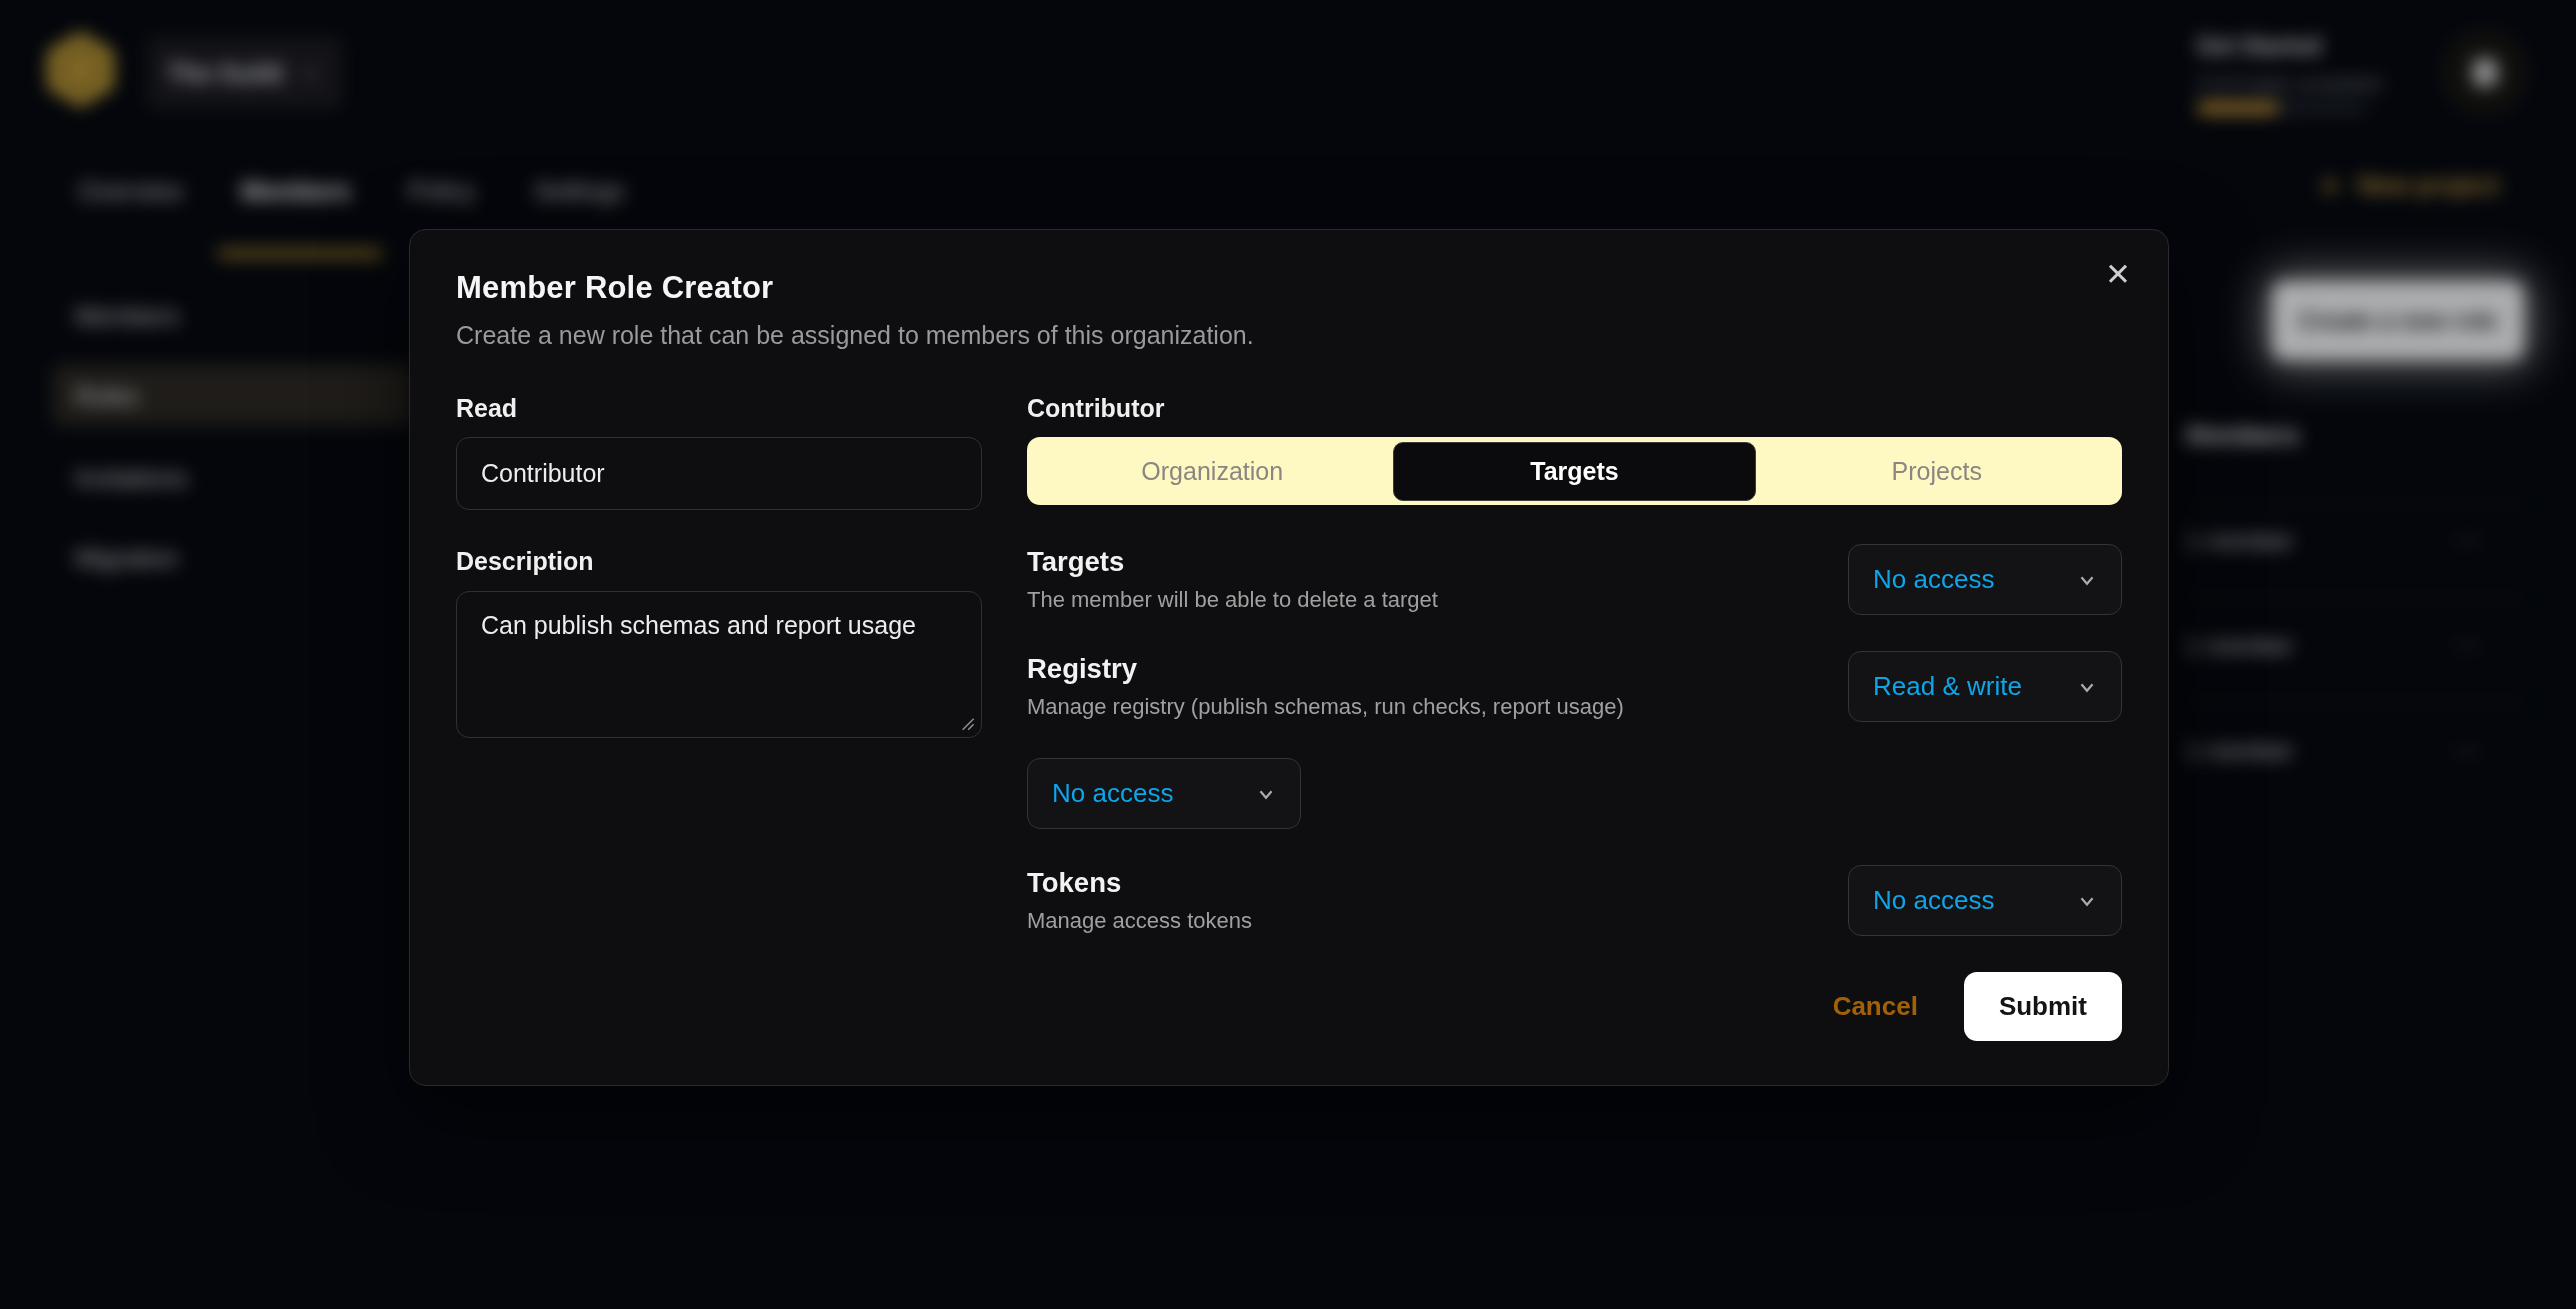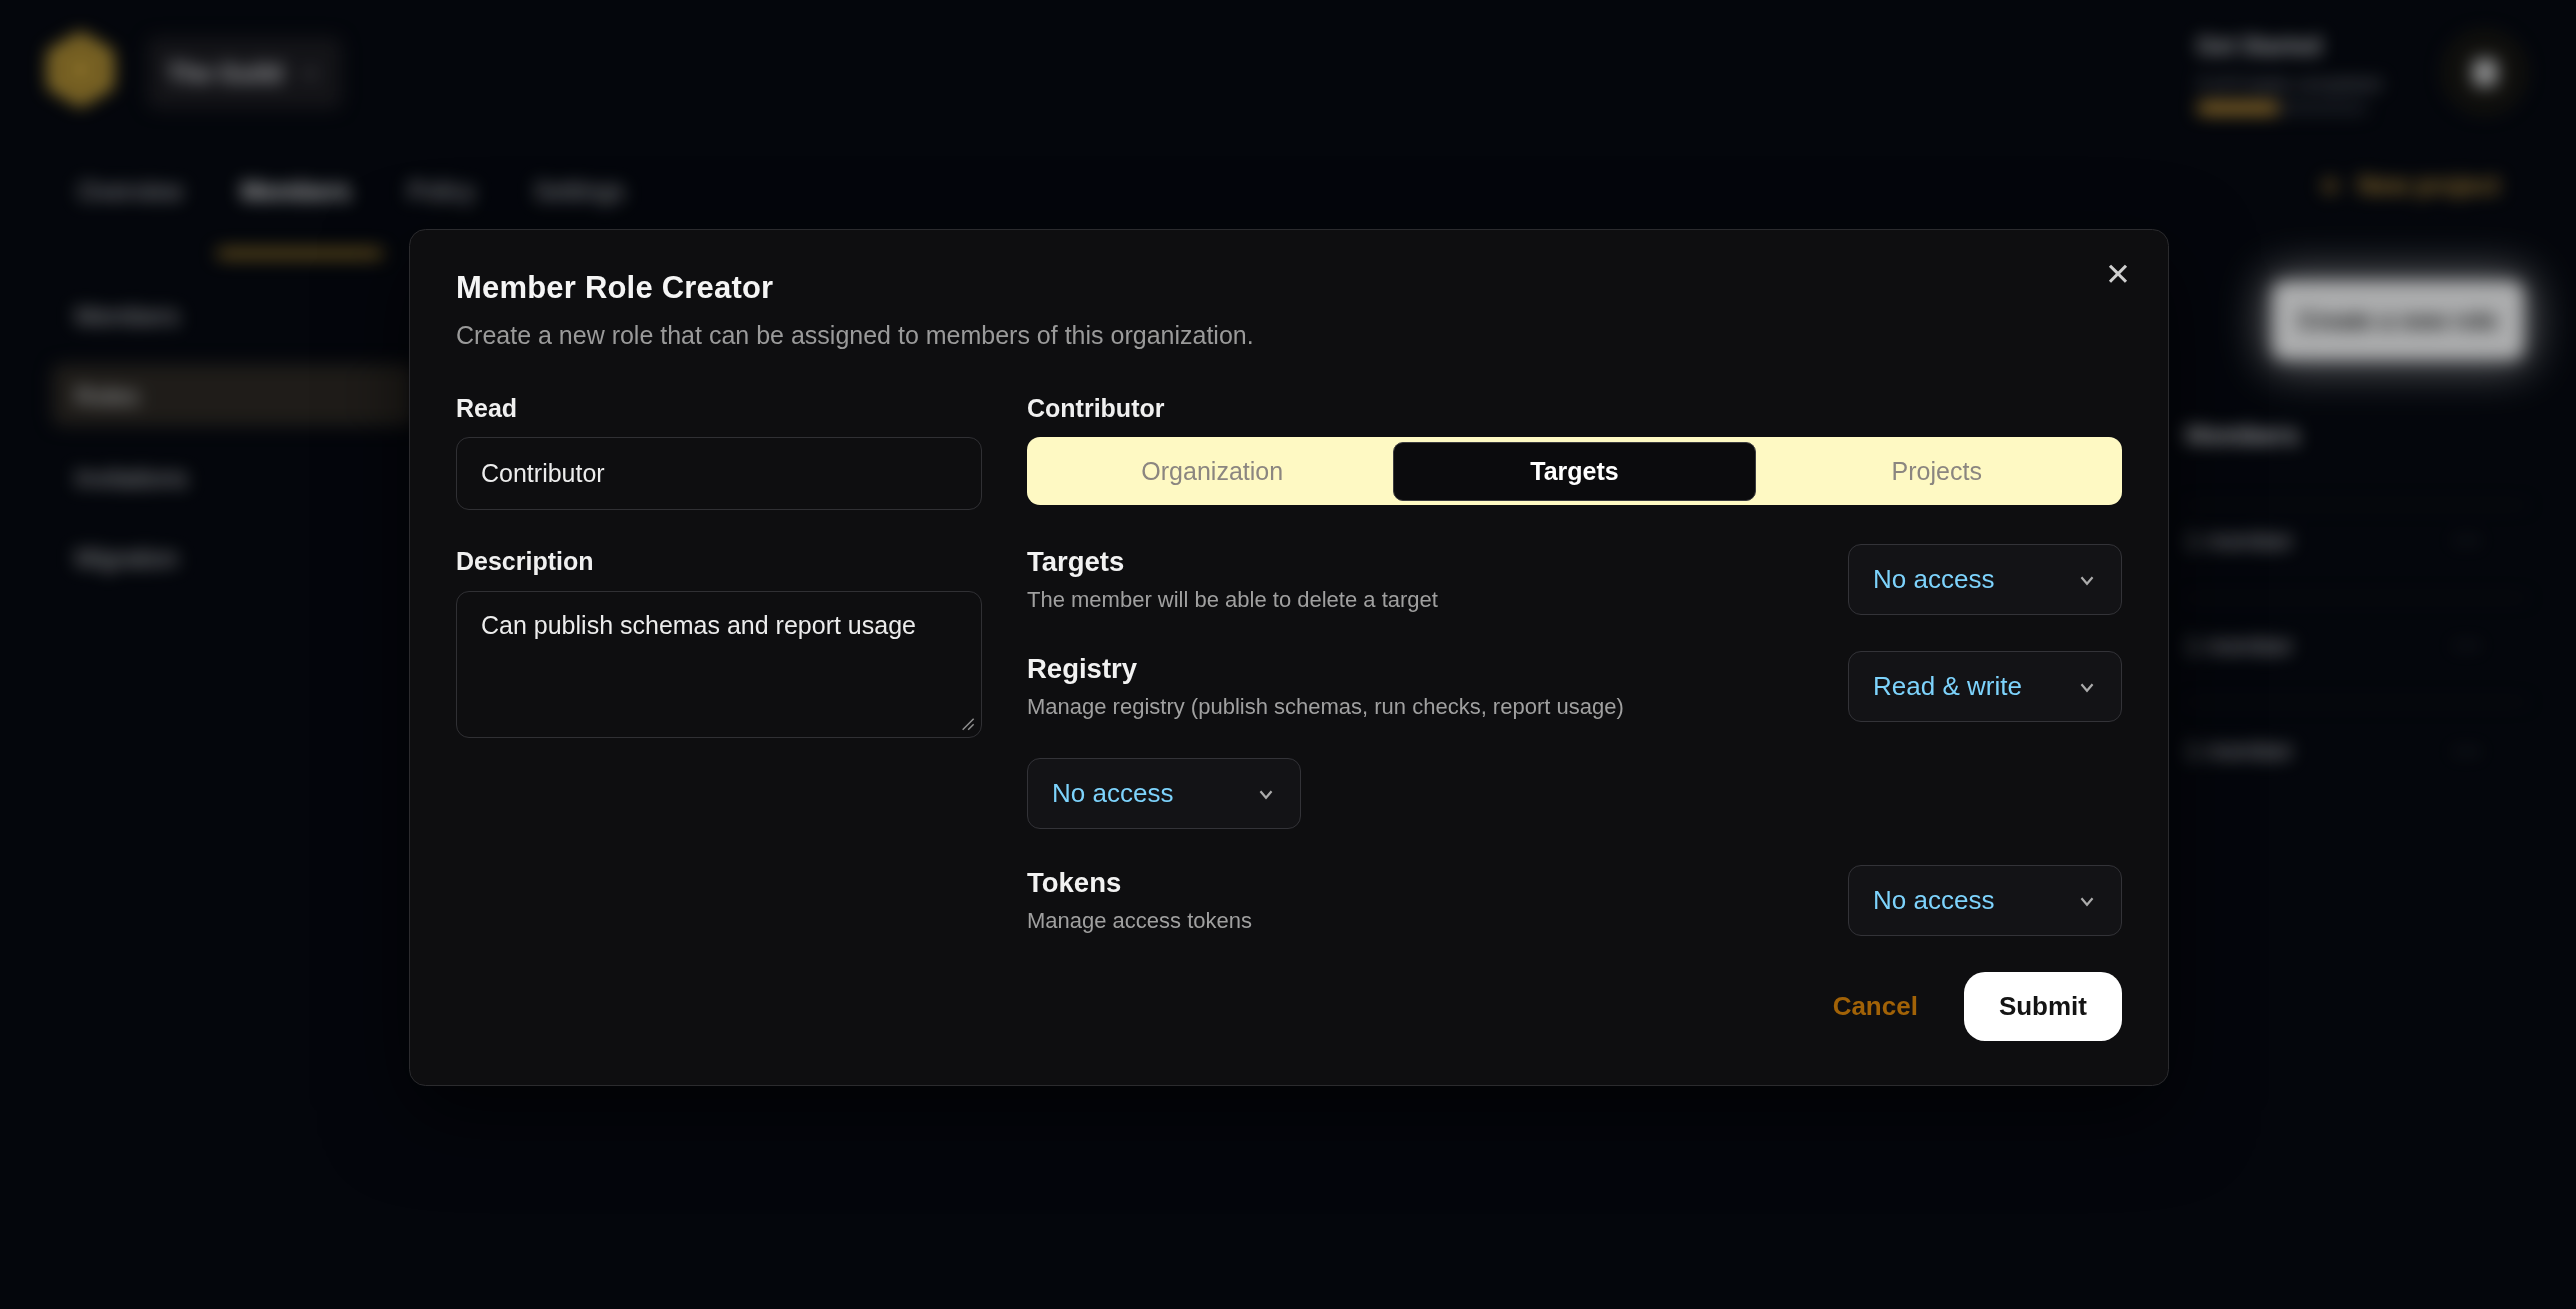--- a/index.html
+++ b/index.html
@@ -81,27 +81,27 @@
 
   .perm-rows { margin-top:39px; }
   .perm-row { display:flex; justify-content:space-between; align-items:flex-start;
               min-height:71px; margin-bottom:36px; }
   .perm-titles { padding-top:1.8px; }
   .perm-title { font-size:27.5px; font-weight:bold; color:#f2f2f2; }
   .perm-desc  { margin-top:9.2px; font-size:22px; color:#a0a0a0; }
   .select { width:274px; height:71px; background:#131316; border:0.9px solid #333338;
             border-radius:13px; display:flex; align-items:center; justify-content:space-between;
             padding:0 22px 0 24px; cursor:pointer; flex:none; }
-  .select-value { font-size:26px; color:#7dd3fc; }
+  .select-value { font-size:26px; color:#0ea5e9; }
 
   .modal-footer { display:flex; justify-content:flex-end; align-items:center; margin-top:11px; }
   .cancel-btn { background:none; border:none; color:#a16207; font-size:26px; font-weight:bold;
                 margin-right:46px; cursor:pointer; font-family:"Liberation Sans", sans-serif; }
   .submit-btn { height:69px; padding:0 35px; background:#ffffff; color:#141414; font-size:26px;
-                font-weight:bold; border:none; border-radius:21px; cursor:pointer;
+                font-weight:bold; border:none; border-radius:13px; cursor:pointer;
                 font-family:"Liberation Sans", sans-serif; }
 </style>
 </head>
 <body>
 
 <div class="stage">
 
   <div class="bg">
 
     <svg class="logo-svg" width="73" height="79" viewBox="0 0 80 86">

